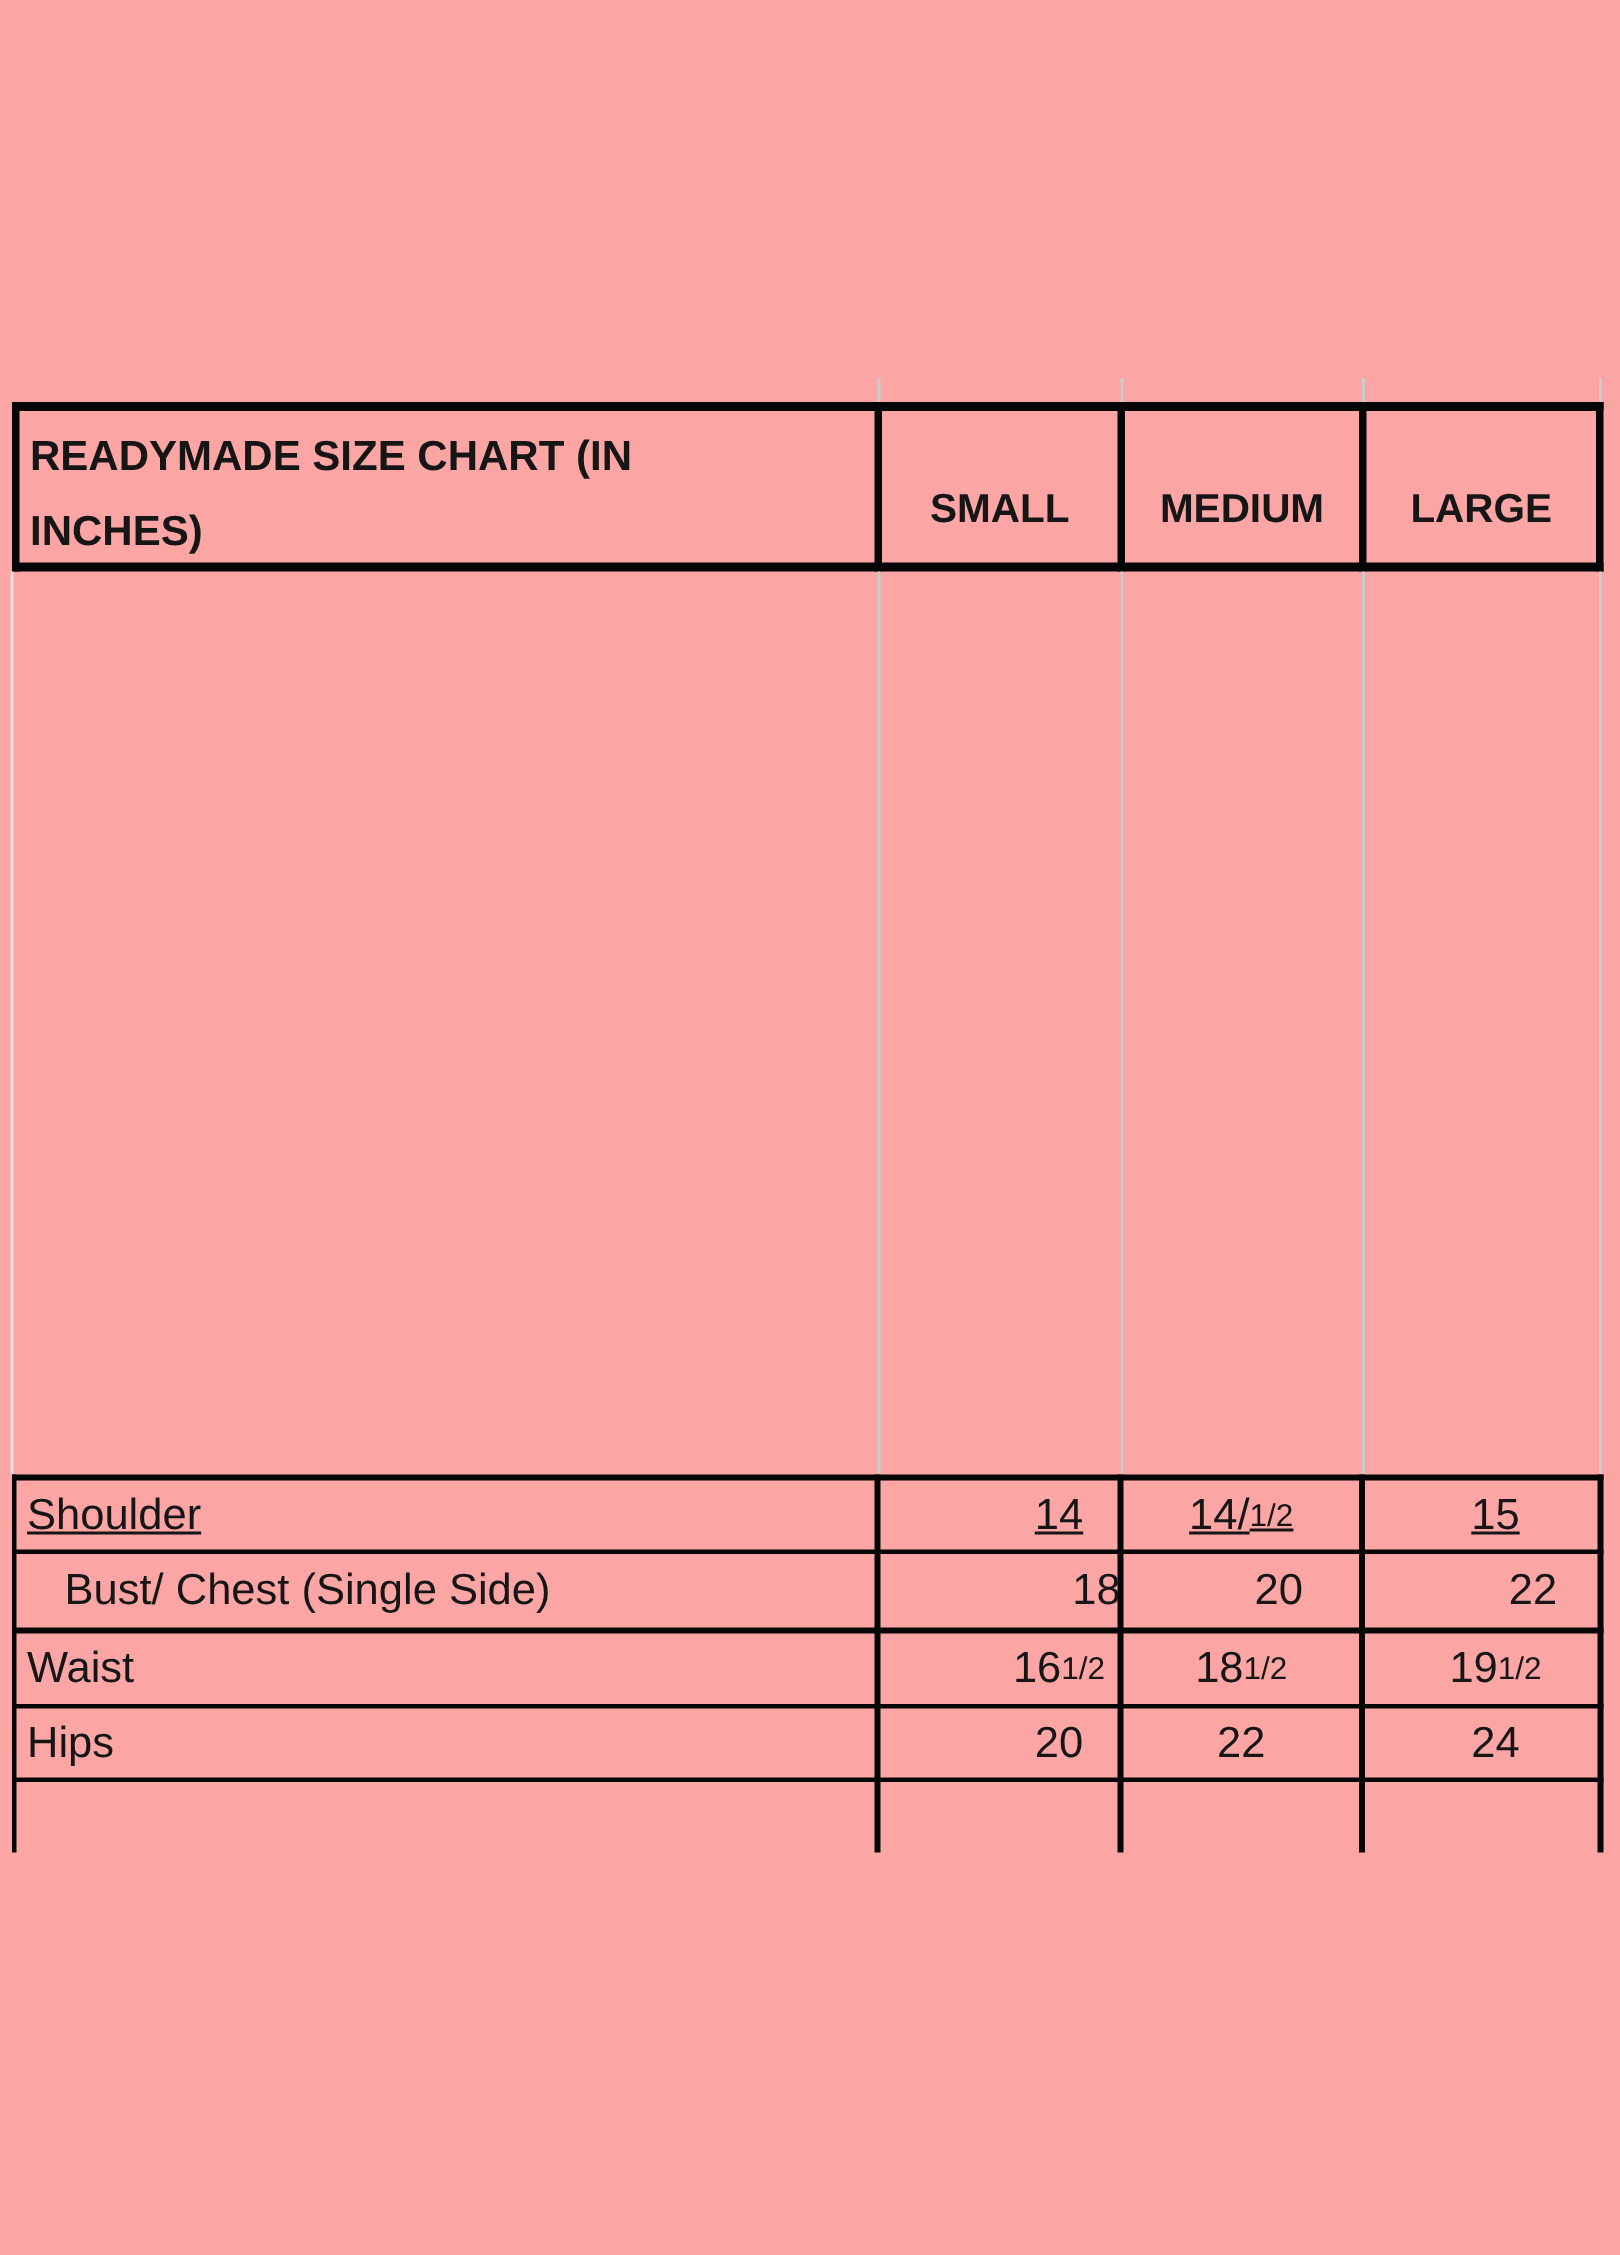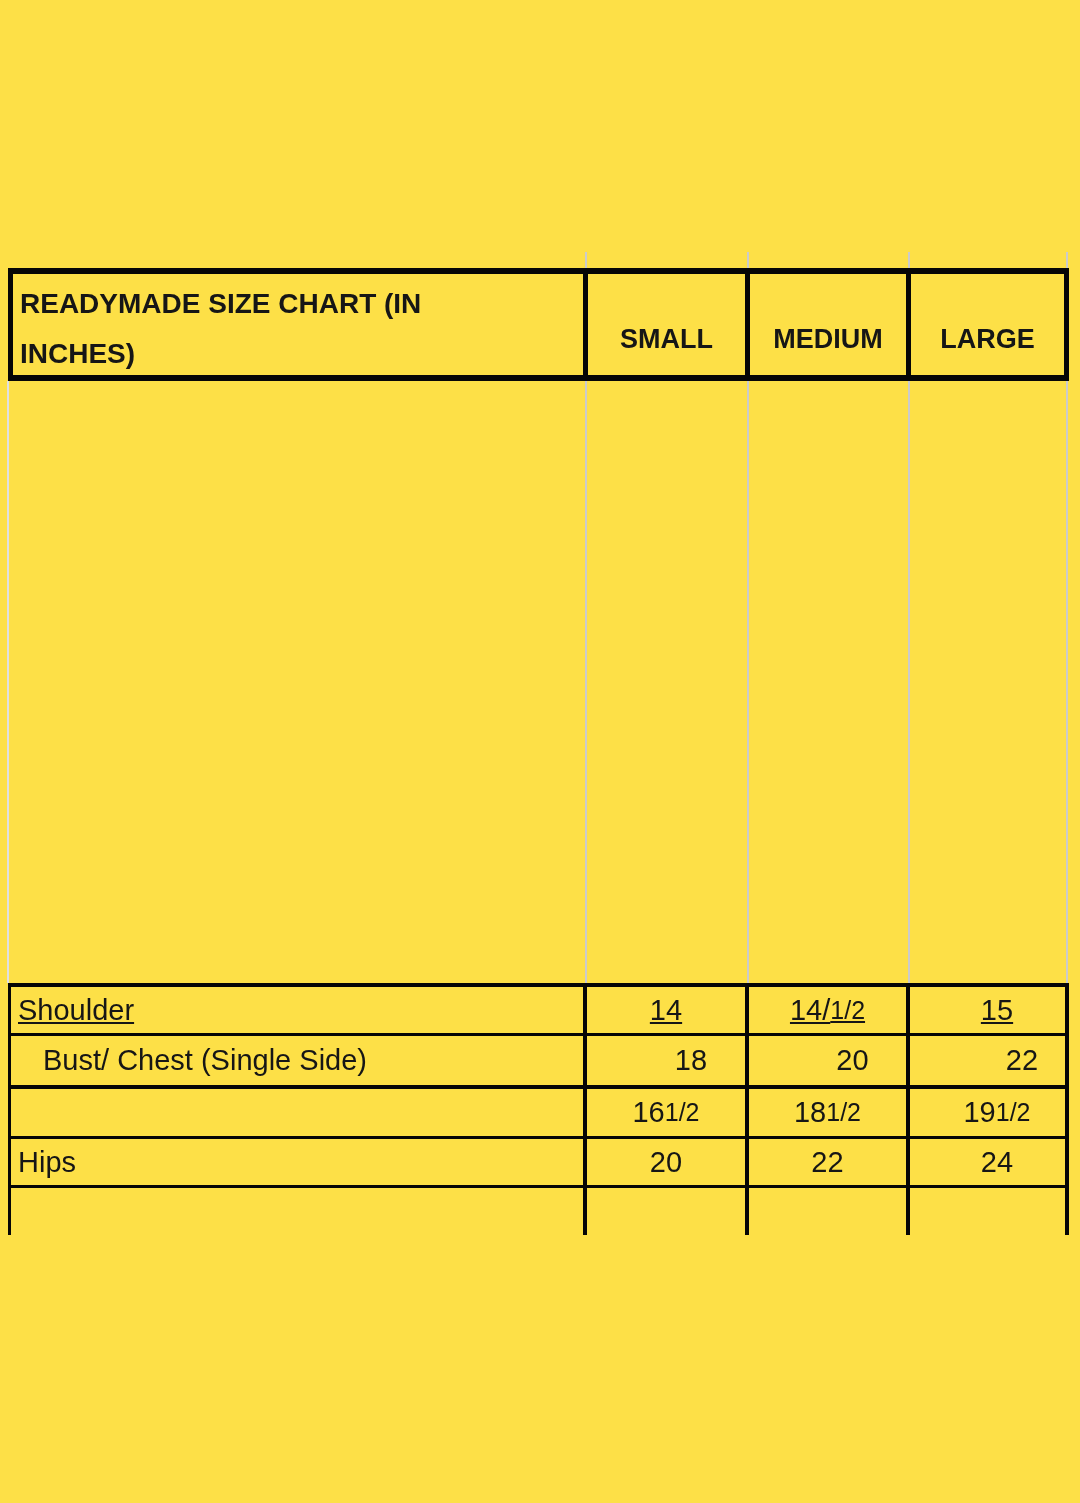--- a/index.html
+++ b/index.html
@@ -1,19 +1,19 @@
 <!DOCTYPE html>
 <html><head>
 <meta charset="utf-8">
 <style>
   html,body{margin:0;padding:0;background:#ffffff;}
   .canvas{
     position:relative;
     width:1080px;height:1503px;
-    background:#fde047;
+    background:#fca5a5;
     font-family:"Liberation Sans", sans-serif;
     color:#161616;
     overflow:hidden;
   }
   .line{position:absolute;background:#060606;}
   .gridline{position:absolute;background:#cbcbcb;}
   .gridline.faint{background:#e0e0e0;}
 
   
   .title-cell{
@@ -34,22 +34,22 @@
   .row-label{
     position:absolute;left:18px;width:550px;
     display:flex;align-items:center;
     font-size:29px;white-space:nowrap;
   }
   .cell-val{
     position:absolute;
     display:flex;align-items:center;justify-content:center;
     font-size:29px;
   }
-  .cell-val .frac{font-size:25px;line-height:29px;}
-  .cv-s{left:587px;width:158px;}
+  .cell-val .frac{font-size:21px;line-height:29px;}
+  .cv-s{left:587px;width:158px;padding-left:40px;}
   .cv-m{left:749px;width:157px;}
   .cv-l{left:910px;width:174px;}
   .r0{top:987px;height:46px;text-decoration:underline;}
   .r1{top:1036px;height:49px;margin-left:25px;}
   .r2{top:1089px;height:47px;}
   .r3{top:1139px;height:46px;}
 </style>
 </head>
 <body>
 
@@ -114,20 +114,21 @@
   </div>
   <div class="cell-val cv-m r1">
     <span>20</span>
       <span class="frac"></span>
   </div>
   <div class="cell-val cv-l r1">
     <span>22</span>
       <span class="frac"></span>
   </div>
 
+  <div class="row-label r2">Waist</div>
   <div class="cell-val cv-s r2">
     <span>16</span>
       <span class="frac">1/2</span>
   </div>
   <div class="cell-val cv-m r2">
     <span>18</span>
       <span class="frac">1/2</span>
   </div>
   <div class="cell-val cv-l r2">
     <span>19</span>

